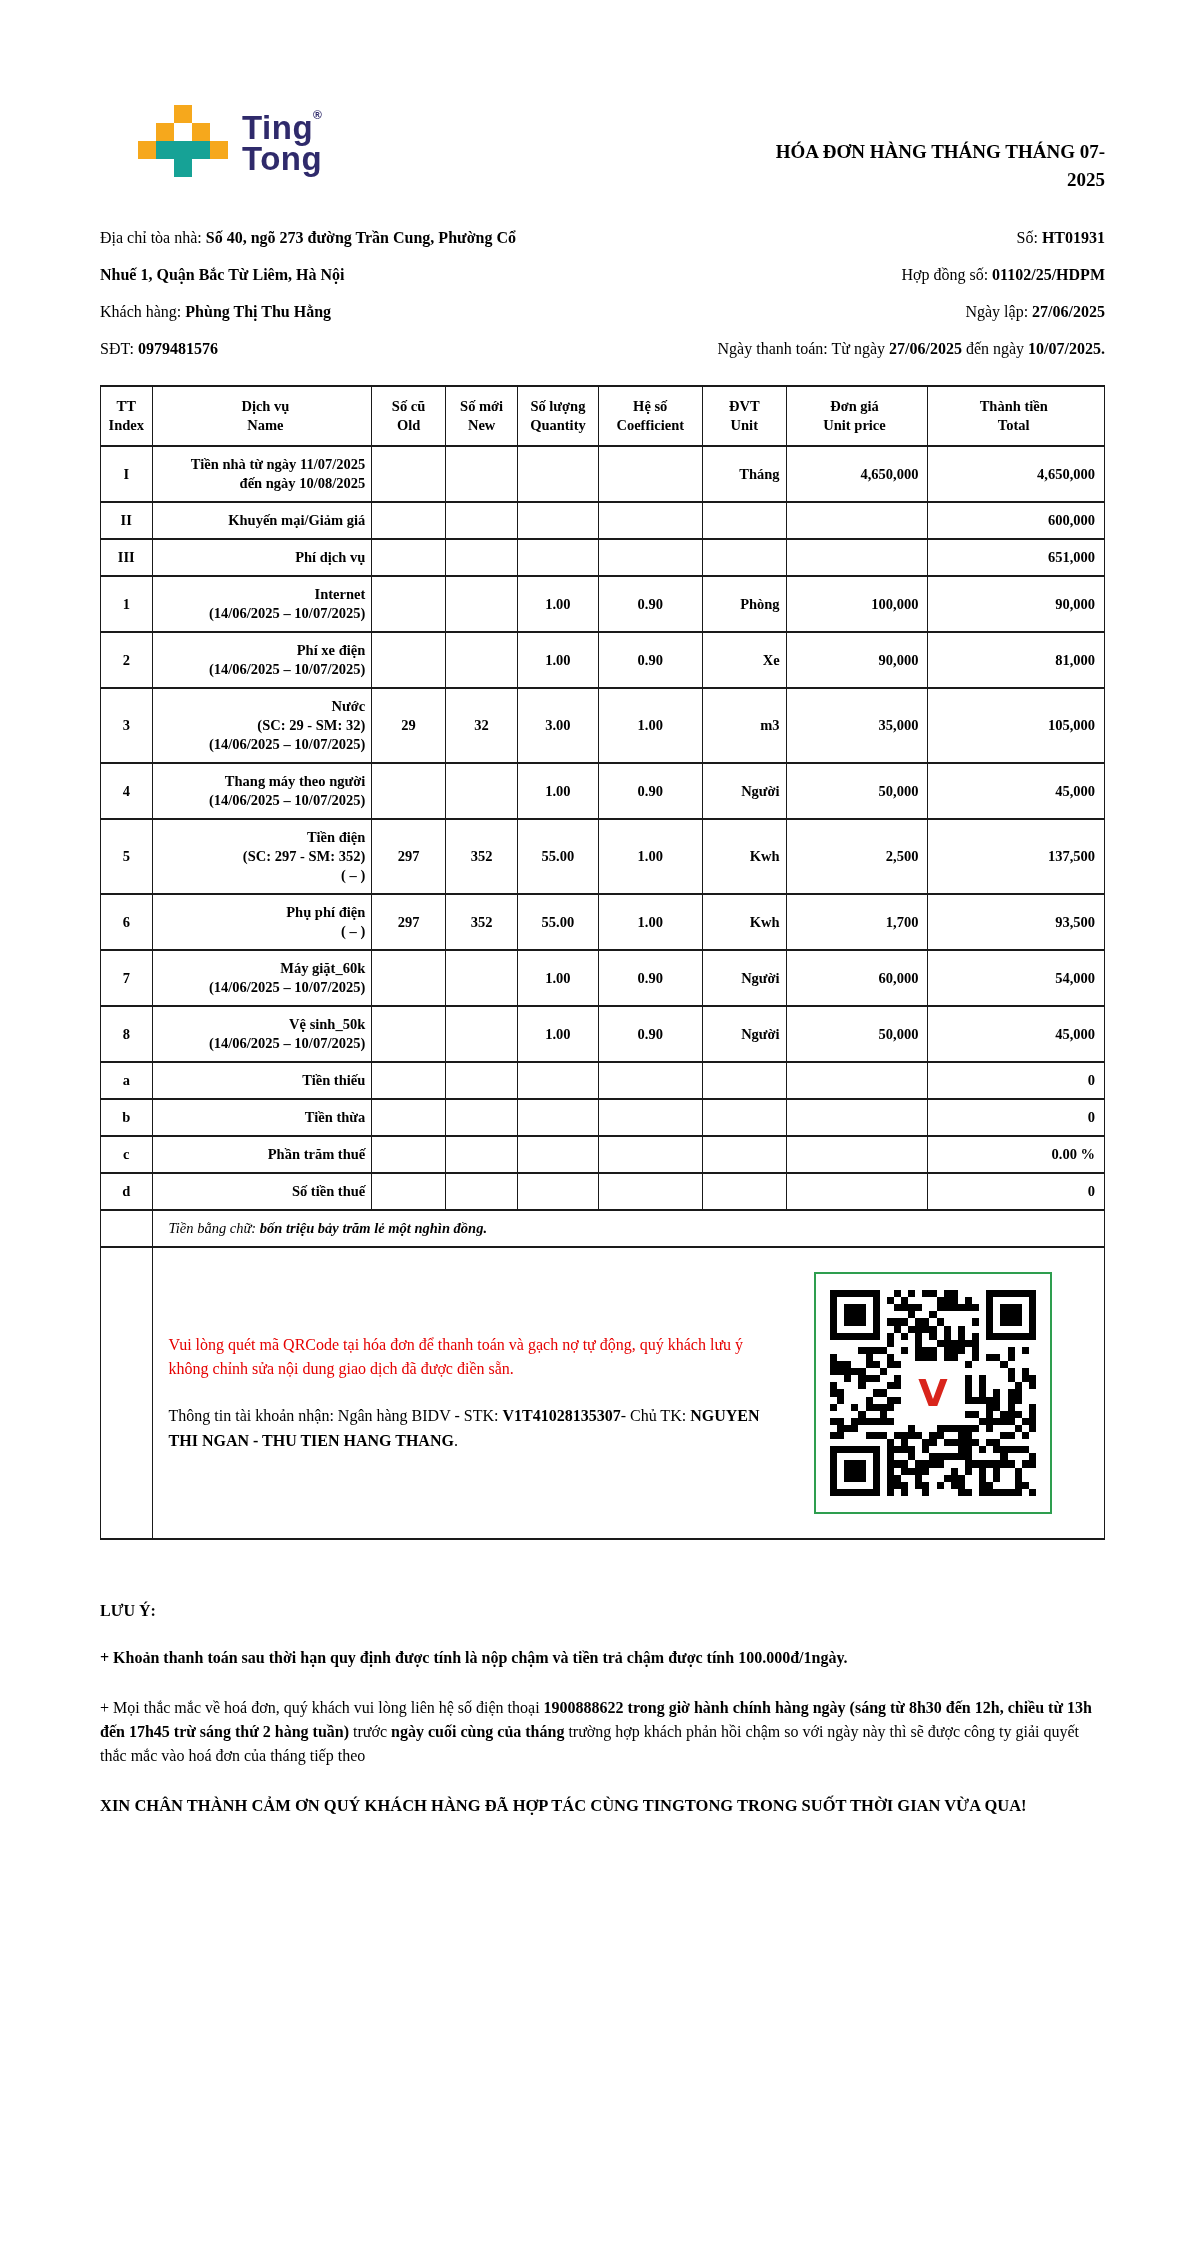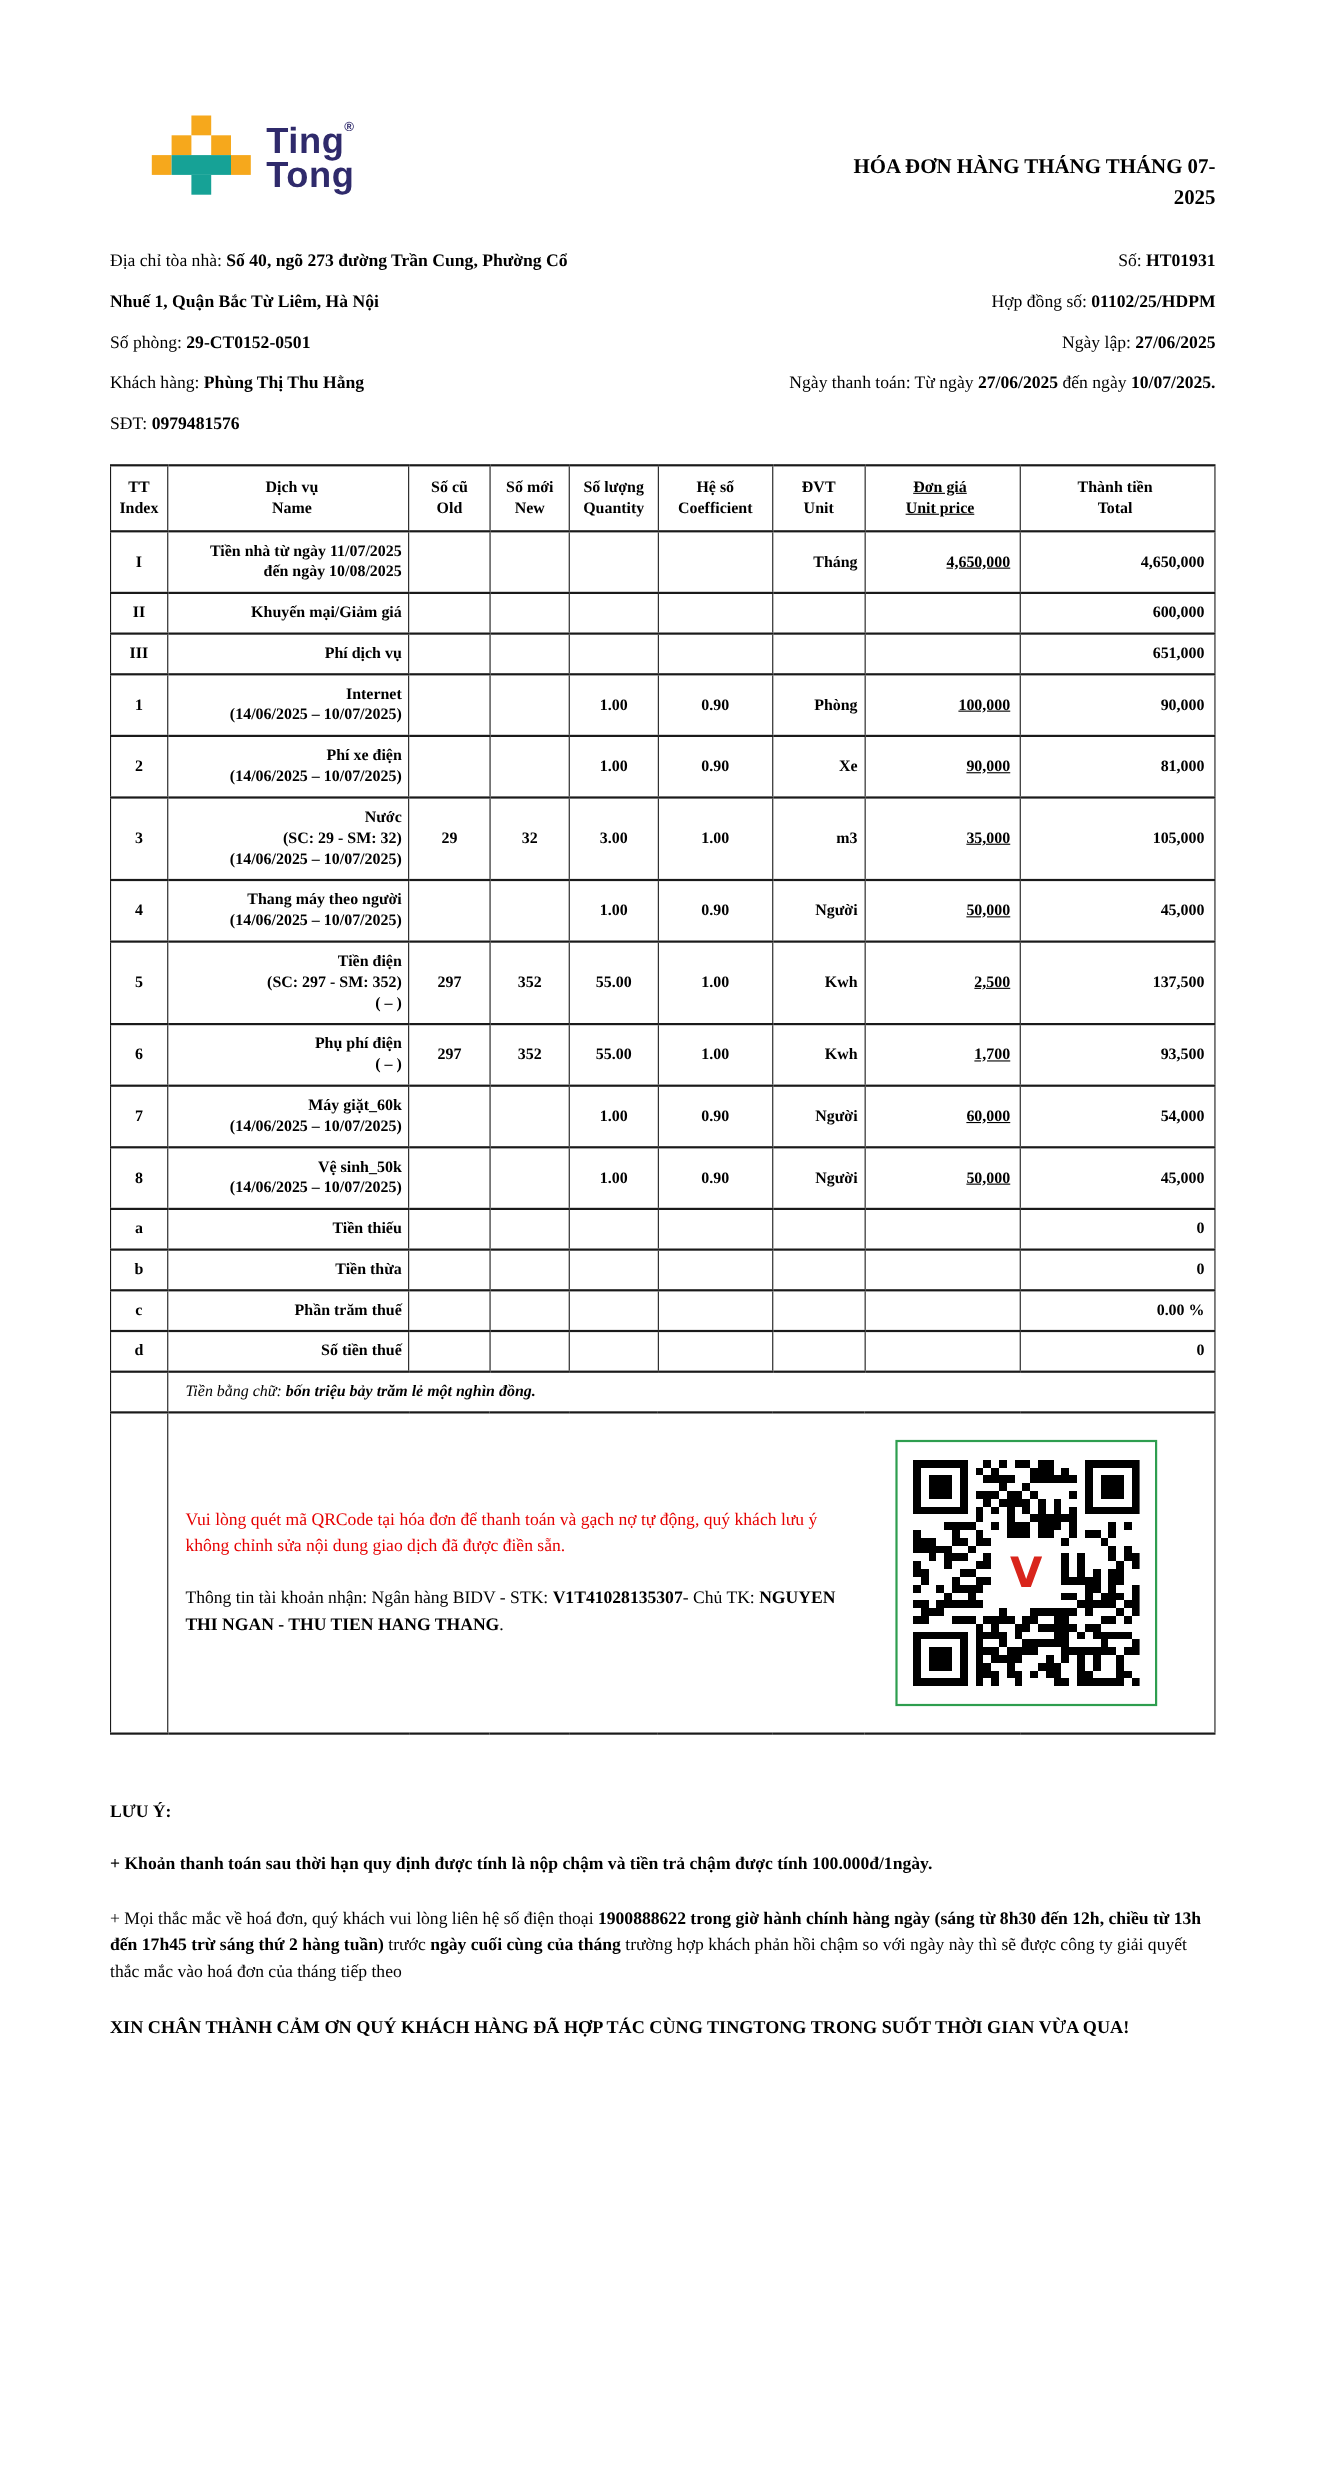--- a/index.html
+++ b/index.html
@@ -32,21 +32,21 @@
   table.inv td, table.inv th{border:1px solid #1a1a1a;border-top:2px solid #1a1a1a;
        border-bottom:2px solid #1a1a1a;vertical-align:middle;padding:8px 6px;line-height:19px;}
   table.inv th{font-weight:bold;text-align:center;padding:10px 4px;}
   .c-tt{width:60px;text-align:center;font-weight:bold;}
   .c-name{width:233px;text-align:right;font-weight:bold;padding-left:11px !important;}
   .c-old{width:70px;text-align:center;font-weight:bold;}
   .c-new{width:68px;text-align:center;font-weight:bold;}
   .c-qty{width:71px;text-align:center;font-weight:bold;}
   .c-coef{width:98px;text-align:center;font-weight:bold;}
   .c-unit{width:78px;text-align:right;font-weight:bold;}
-  .c-price{width:142px;text-align:right;font-weight:bold;padding-right:9px !important;text-decoration:underline;}
+  .c-price{width:142px;text-align:right;font-weight:bold;padding-right:9px !important;}
   .c-total{width:185px;text-align:right;font-weight:bold;padding-right:9px !important;}
   .words-cell{font-style:italic;padding-left:16px !important;}
   .words-cell b{font-weight:bold;}
 
   
   .qr-cell{padding:14px 0 14px 16px !important;}
   .qr-flex{display:flex;align-items:center;justify-content:space-between;min-height:262px;}
   .qr-texts{width:610px;}
   .red-note{color:#E60000;font-size:16px;line-height:1.55;margin-bottom:22px;}
   .acct{font-size:16px;line-height:1.55;}
@@ -88,21 +88,20 @@
     </div>
     <div class="title">
       <div>HÓA ĐƠN HÀNG THÁNG THÁNG 07-</div>
       <div>2025</div>
     </div>
   </div>
 
   <div class="info">
     <div class="info-l">
         <div class="info-line"><span>Địa chỉ tòa nhà: </span><b>Số 40, ngõ 273 đường Trần Cung, Phường Cổ Nhuế 1, Quận Bắc Từ Liêm, Hà Nội</b></div>
-        <div class="info-line"><span>Số phòng: </span><b>29-CT0152-0501</b></div>
         <div class="info-line"><span>Khách hàng: </span><b>Phùng Thị Thu Hằng</b></div>
         <div class="info-line"><span>SĐT: </span><b>0979481576</b></div>
       </div>
     <div class="info-r">
         <div class="info-line"><span>Số: </span><b>HT01931</b></div>
         <div class="info-line"><span>Hợp đồng số: </span><b>01102/25/HDPM</b></div>
         <div class="info-line"><span>Ngày lập: </span><b>27/06/2025</b></div>
         <div class="info-line"><span>Ngày thanh toán: Từ ngày </span><b>27/06/2025</b><span> đến ngày </span><b>10/07/2025.</b></div>
       </div>
   </div>

